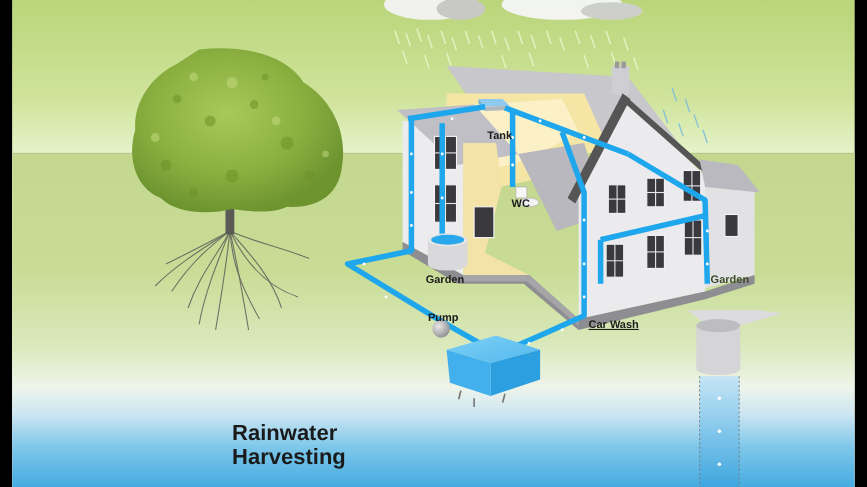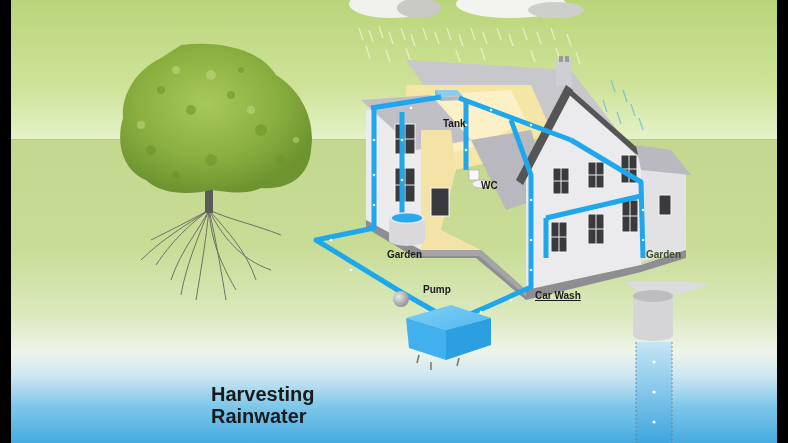--- a/index.html
+++ b/index.html
@@ -260,24 +260,24 @@
         <line x1="661" y1="342" x2="661" y2="443" stroke="#777" stroke-width="0.8" stroke-dasharray="2,2"></line>
         <g fill="#fff">
             <circle cx="643" cy="362" r="1.6"></circle>
             <circle cx="643" cy="392" r="1.6"></circle>
             <circle cx="643" cy="422" r="1.6"></circle>
           </g>
       </g>
     </svg>
 
     <div class="label" style="left:432px;top:78px;margin-top:40px;">Tank</div>
-    <div class="label" style="left:470px;top:180px;">WC</div>
+    <div class="label" style="left:454px;top:180px;">WC</div>
     <div class="label" style="left:376px;top:249px;">Garden</div>
     <div class="label" style="left:635px;top:249px;color:#3d4a2a;">Garden</div>
-    <div class="label" style="left:412px;top:284px;">Pump</div>
+    <div class="label" style="left:378px;top:284px;">Pump</div>
     <div class="label" style="left:524px;top:290px;text-decoration:underline;">Car Wash</div>
 
     <div class="title">
+      <div>Rainwater</div>
       <div>Harvesting</div>
-      <div>Rainwater</div>
     </div>
   </div>
 </div>
 
 </body></html>

